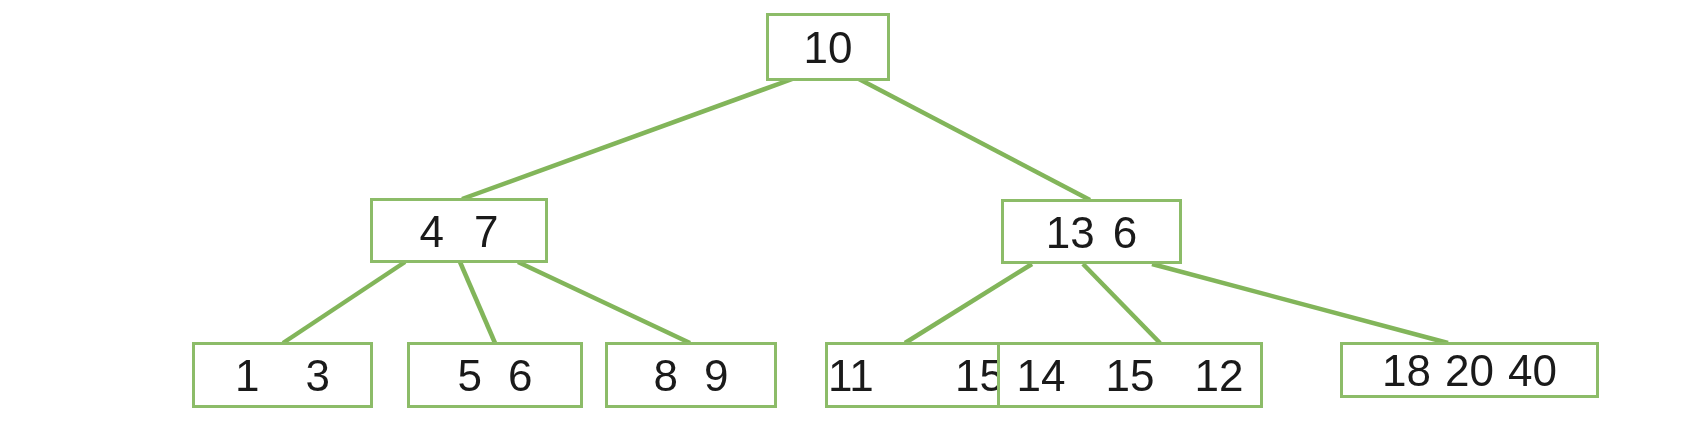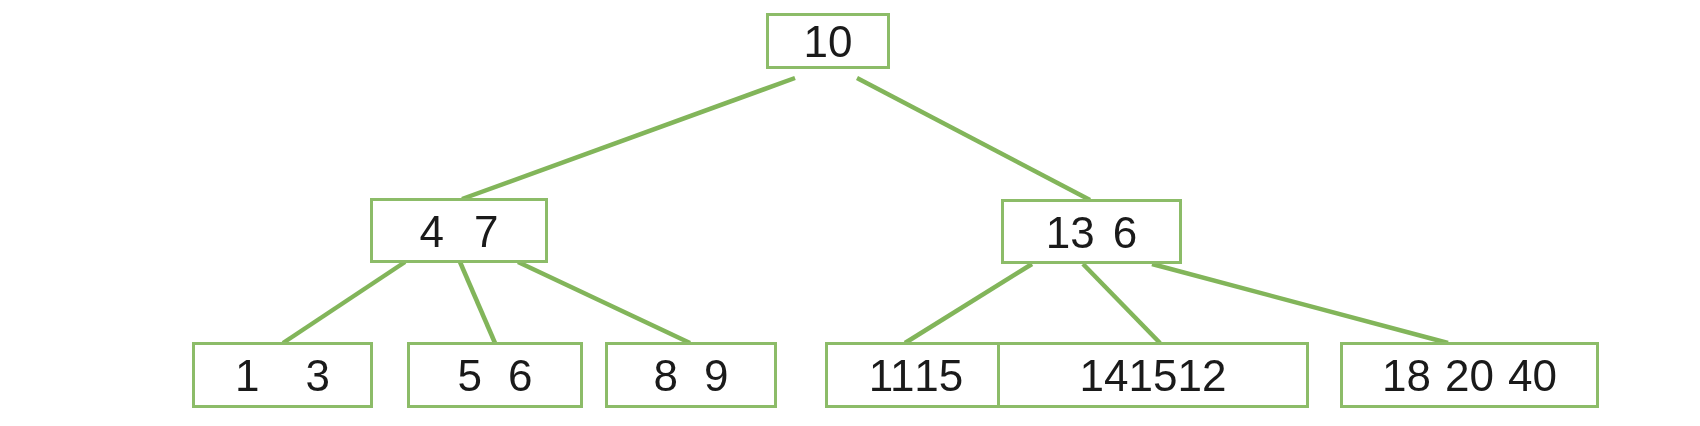--- a/index.html
+++ b/index.html
@@ -22,29 +22,29 @@
   .node{
     position:absolute;box-sizing:border-box;
     display:flex;align-items:center;justify-content:center;
     background:#ffffff;
     border:3px solid var(--node-border);
     color:var(--text);
     font-size:44px;line-height:1;
   }
   .node .key{display:inline-block;padding-top:2px;}
   
-  #node-root        {left:766px; top:13px;  width:124px; height:56px;}
+  #node-root        {left:766px; top:13px;  width:124px; height:68px;}
   #node-4-7         {left:370px; top:198px; width:178px; height:65px; gap:30px;}
   #node-13-17       {left:1001px;top:199px; width:181px; height:65px; gap:18px;}
   #node-leaf-1-3    {left:192px; top:342px; width:181px; height:66px; gap:46px;}
   #node-leaf-5-6    {left:407px; top:342px; width:176px; height:66px; gap:26px;}
   #node-leaf-8-9    {left:605px; top:342px; width:172px; height:66px; gap:26px;}
-  #node-leaf-11-12  {left:825px; top:342px; width:182px; height:66px; }
-  #node-leaf-14-15-16{left:997px;top:342px; width:312px; height:66px; }
-  #node-leaf-18-19-20{left:1340px;top:342px;width:259px; height:66px; gap:14px;}
+  #node-leaf-11-12  {left:825px; top:342px; width:182px; height:66px; justify-content:space-between;}
+  #node-leaf-14-15-16{left:997px;top:342px; width:266px; height:66px; gap:40px;}
+  #node-leaf-18-19-20{left:1340px;top:342px;width:259px; height:56px; gap:14px;}
 </style>
 </head>
 <body>
 
 <div class="canvas">
 
   <svg class="edges" width="1700" height="426" viewBox="0 0 1700 426">
     <line class="edge" x1="795" y1="78" x2="462" y2="199"></line>
     <line class="edge" x1="857" y1="78" x2="1090" y2="200"></line>
     <line class="edge" x1="405" y1="262" x2="283" y2="343"></line>

